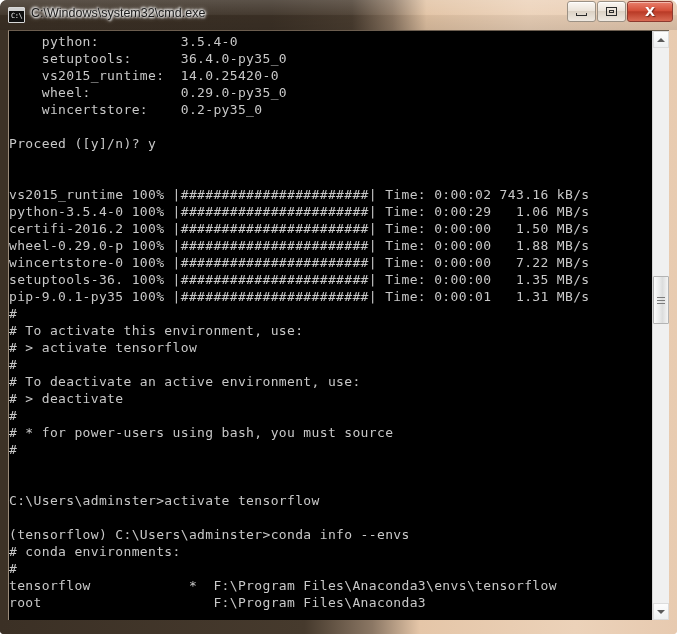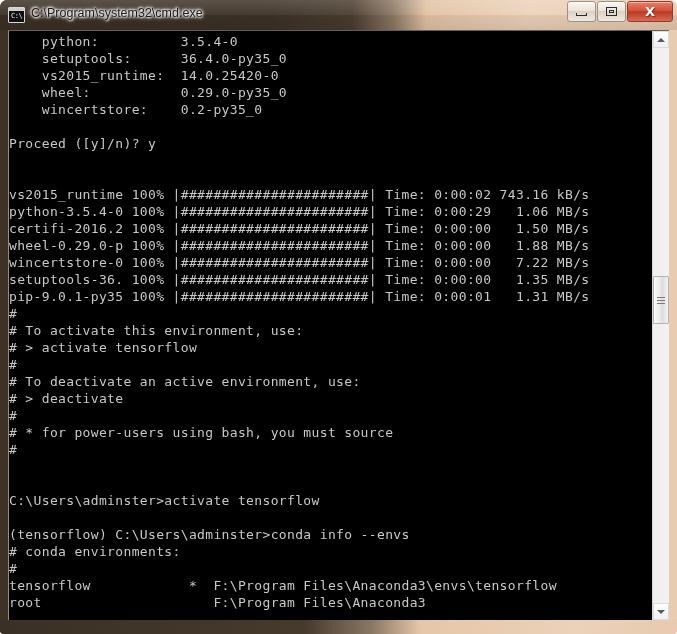--- a/index.html
+++ b/index.html
@@ -254,21 +254,21 @@
 <div class="window">
 
   <div class="titlebar">
     <div class="titlebar-inner"></div>
 
     <div class="app-icon">
       <div class="bar"></div>
       <div class="prompt">C:\</div>
     </div>
 
-    <div class="title-text">C:\Program\system32\cmd.exe</div>
+    <div class="title-text">C:\Windows\system32\cmd.exe</div>
 
     <div class="winbtns">
       <div class="wbtn">
         <div class="glyph">
             <div class="min-mark"></div>
           </div>
       </div>
       <div class="wbtn">
         <div class="glyph">
             <div class="max-mark"></div>

